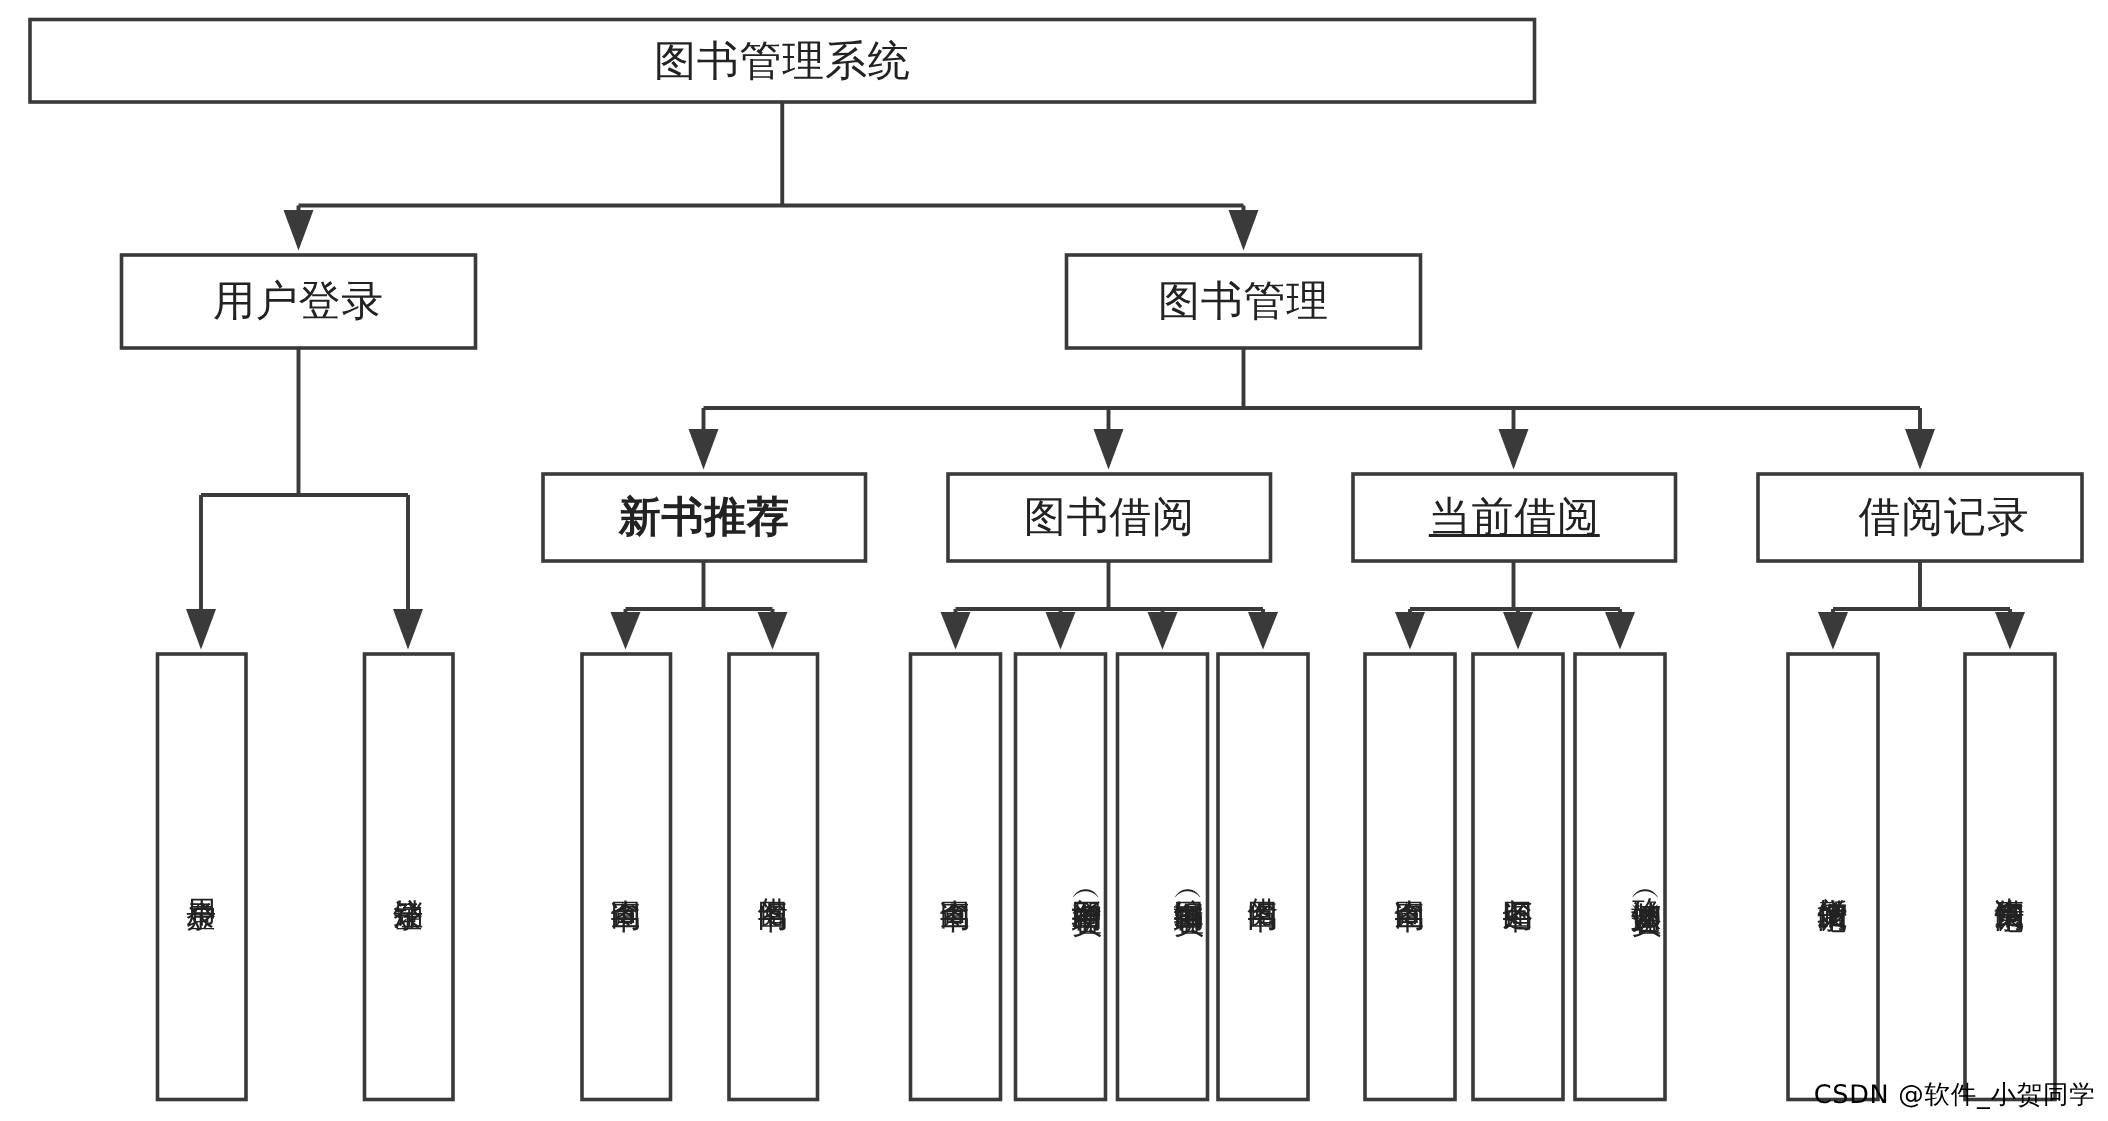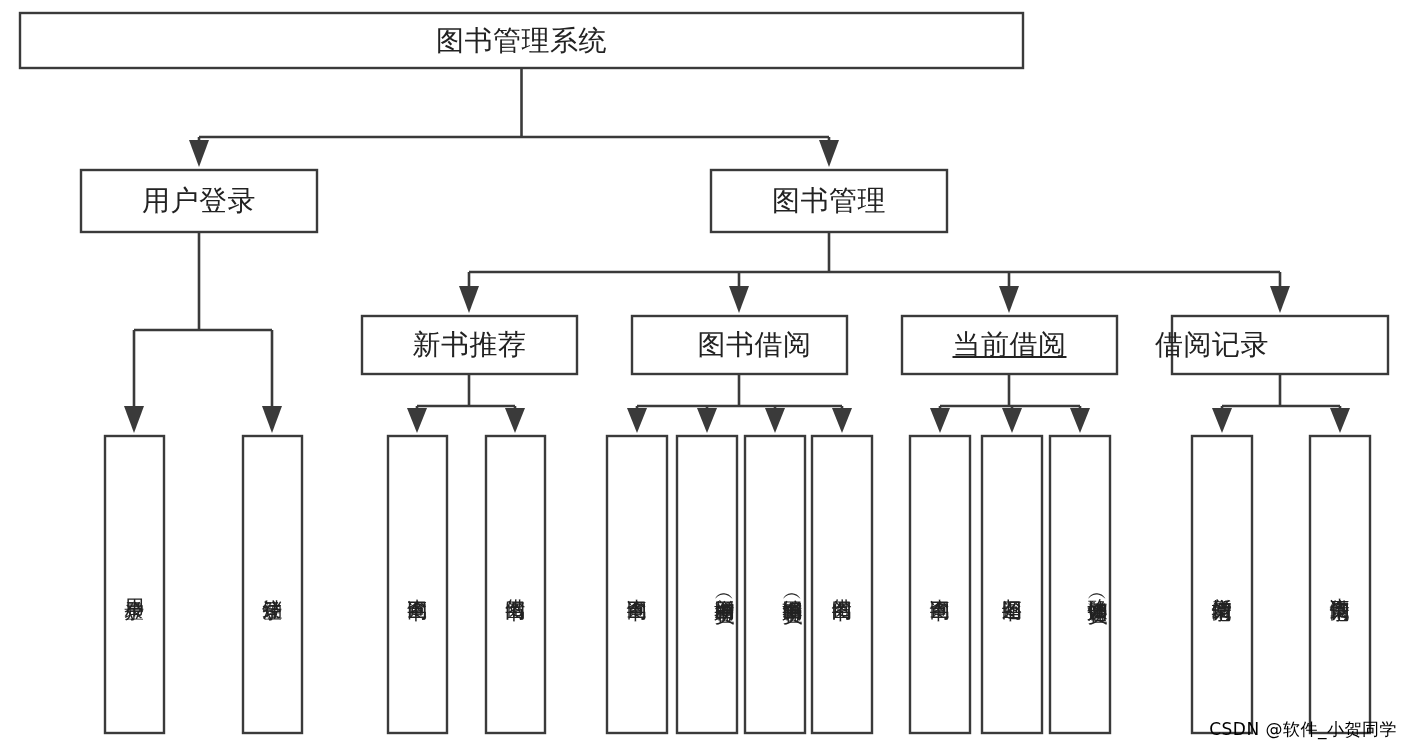--- a/index.html
+++ b/index.html
@@ -189,24 +189,24 @@
     <rect class="node-box" x="1050" y="436" width="60" height="297"></rect>
     <rect class="node-box" x="1192" y="436" width="60" height="297"></rect>
     <rect class="node-box" x="1310" y="436" width="60" height="297"></rect>
   </svg>
 
   <div class="node-label-h" style="left:20px; top:13px; width:1003px; height:55px;">图书管理系统</div>
 
   <div class="node-label-h" style="left:81px; top:170px; width:236px; height:62px;">用户登录</div>
   <div class="node-label-h" style="left:711px; top:170px; width:236px; height:62px;border-radius:15px;">图书管理</div>
 
-  <div class="node-label-h" style="left:362px; top:316px; width:215px; height:58px;">新书推荐</div>
-  <div class="node-label-h" style="left:632px; top:316px; width:215px; height:58px;margin-left:15px;">图书借阅</div>
+  <div class="node-label-h" style="left:362px; top:316px; width:215px; height:58px;font-weight:bold;">新书推荐</div>
+  <div class="node-label-h" style="left:632px; top:316px; width:215px; height:58px;">图书借阅</div>
   <div class="node-label-h" style="left:902px; top:316px; width:215px; height:58px;text-decoration:underline;">当前借阅</div>
-  <div class="node-label-h" style="left:1104px; top:316px; width:216px; height:58px;">借阅记录</div>
+  <div class="node-label-h" style="left:1188px; top:316px; width:216px; height:58px;">借阅记录</div>
 
   <div class="node-label-v" style="left:105px; top:436px; width:59px; height:297px;">用户登录</div>
   <div class="node-label-v" style="left:243px; top:436px; width:59px; height:297px;">注销登录</div>
   <div class="node-label-v" style="left:388px; top:436px; width:59px; height:297px;">查询图书</div>
   <div class="node-label-v" style="left:486px; top:436px; width:59px; height:297px;">借阅图书</div>
   <div class="node-label-v" style="left:607px; top:436px; width:60px; height:297px;">查询图书</div>
   <div class="node-label-v root-top" style="left:677px; top:442px; width:60px; height:291px;">新增图书（管理员）</div>
   <div class="node-label-v root-top" style="left:745px; top:442px; width:60px; height:291px;">编辑图书（管理员）</div>
   <div class="node-label-v" style="left:812px; top:436px; width:60px; height:297px;">借阅图书</div>
   <div class="node-label-v" style="left:910px; top:436px; width:60px; height:297px;">查询图书</div>

